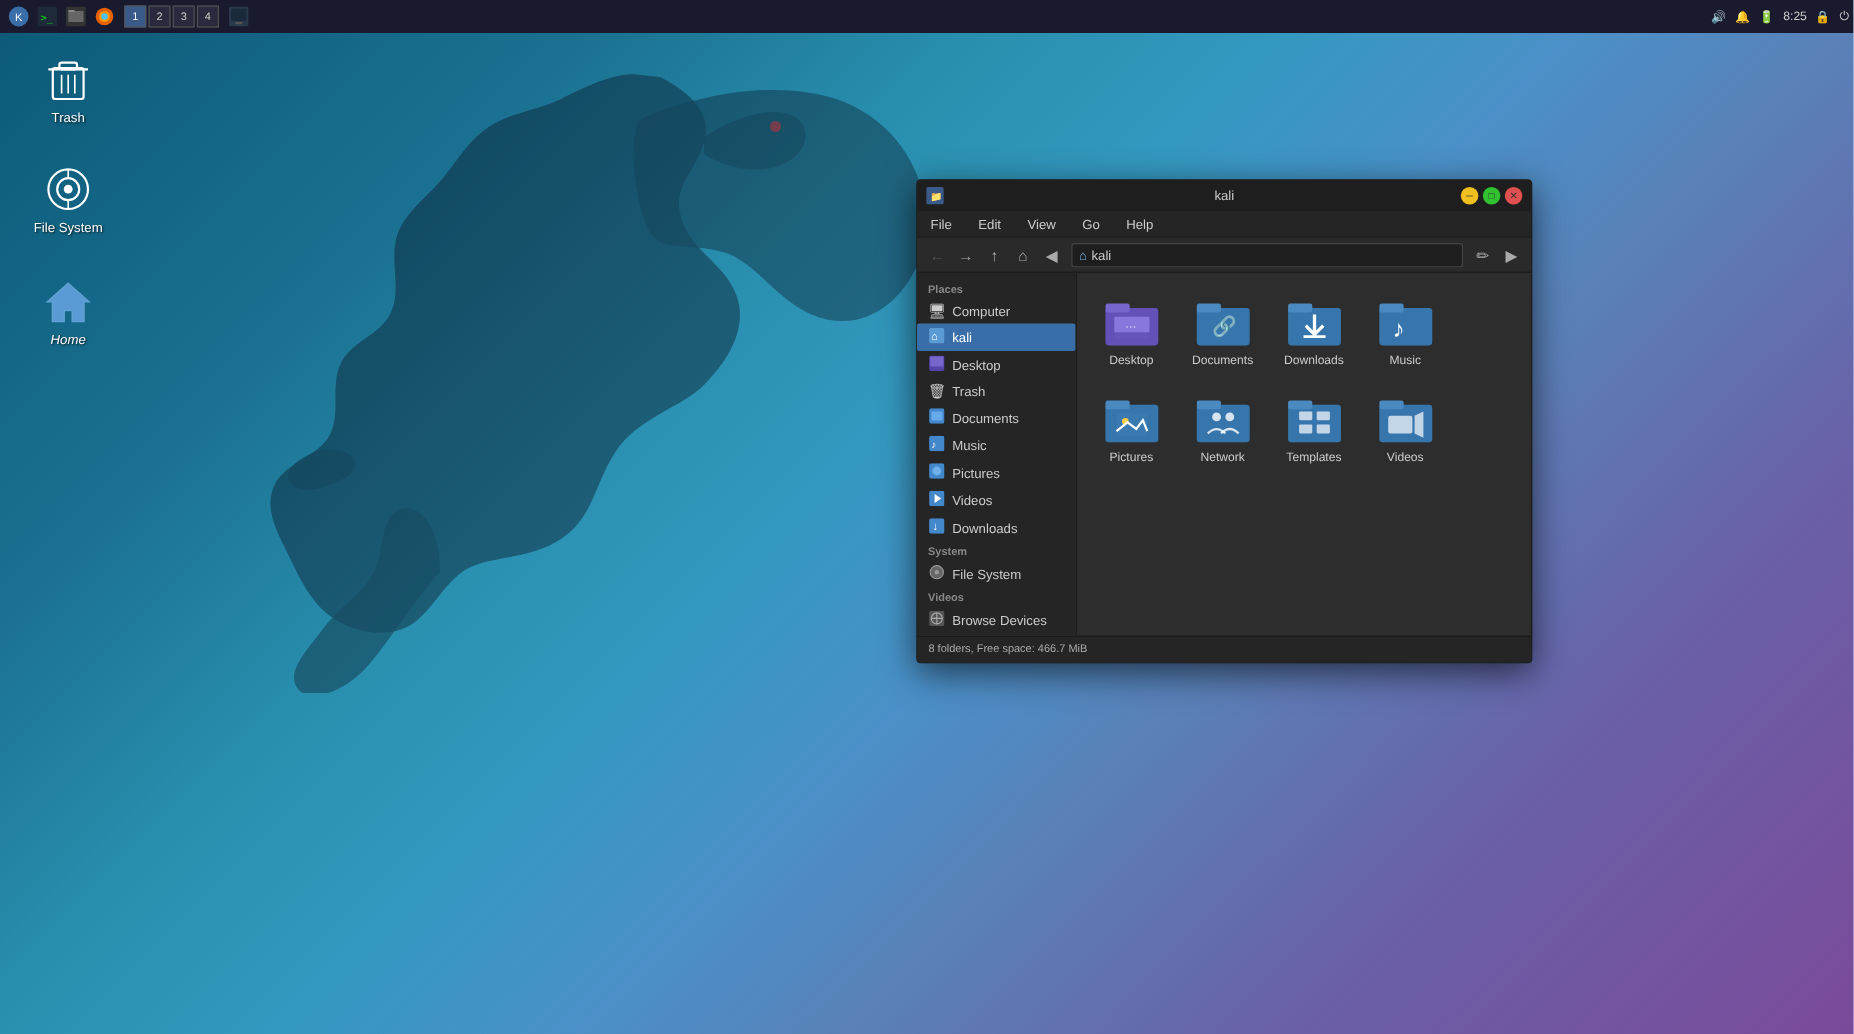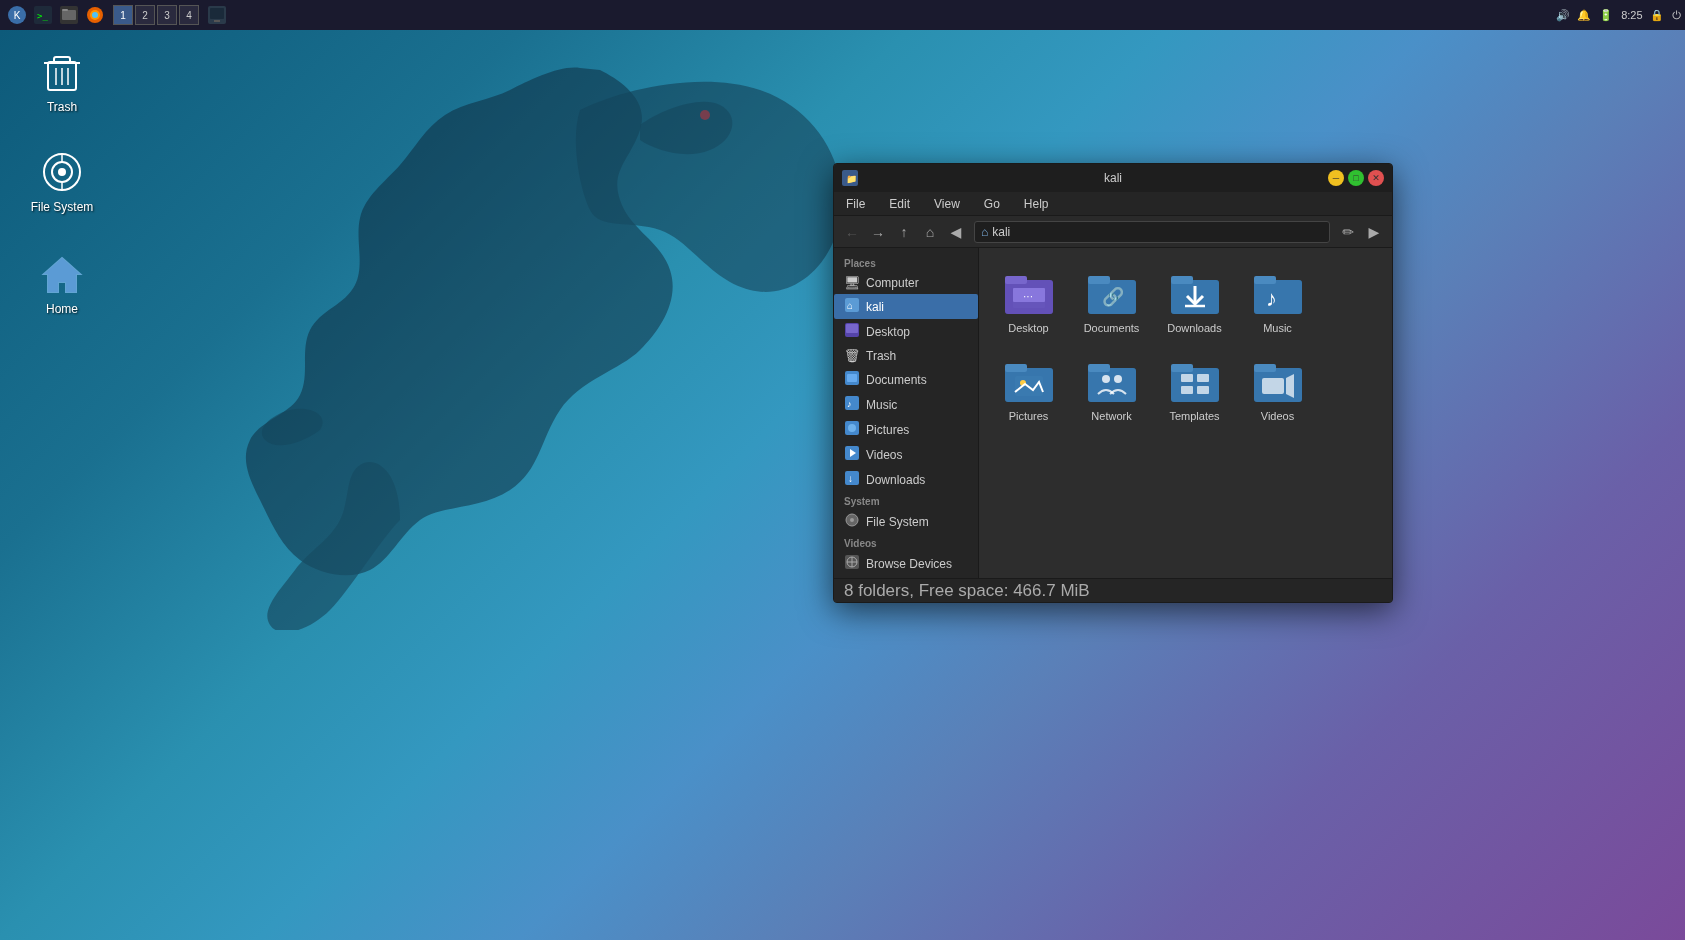--- a/index.html
+++ b/index.html
@@ -268,21 +268,21 @@
 
     
     .fm-statusbar {
       height: 24px;
       background: #252525;
       border-top: 1px solid #1a1a1a;
       display: flex;
       align-items: center;
       padding: 0 10px;
       color: #aaa;
-      font-size: 17px;
+      font-size: 10px;
     }
   </style>
 </head>
 <body>
 
 <div class="taskbar">
 
   <div class="taskbar-icon">
     <svg width="20" height="20" viewBox="0 0 20 20">
       <circle cx="10" cy="10" r="9" fill="#3a6ea8"></circle>
@@ -374,21 +374,21 @@
       <circle cx="22" cy="22" r="18" fill="none" stroke="white" stroke-width="2"></circle>
       <circle cx="22" cy="22" r="10" fill="none" stroke="white" stroke-width="2"></circle>
       <circle cx="22" cy="22" r="4" fill="white"></circle>
       <line x1="22" y1="4" x2="22" y2="12" stroke="white" stroke-width="1.5"></line>
       <line x1="22" y1="32" x2="22" y2="40" stroke="white" stroke-width="1.5"></line>
     </svg>
   </div>
   <span class="icon-label">File System</span>
 </div>
 
-<div class="desktop-icon" style="position:absolute;top:250px;left:22px;">
+<div class="desktop-icon" style="position:absolute;top:250px;left:22px;font-style:italic;">
   <div class="icon-img">
     <svg width="44" height="44" viewBox="0 0 44 44">
       <polygon points="22,6 40,22 36,22 36,40 26,40 26,30 18,30 18,40 8,40 8,22 4,22" fill="none" stroke="#6aacdc" stroke-width="2" opacity="0.9"></polygon>
       <polygon points="22,6 40,22 36,22 36,40 26,40 26,30 18,30 18,40 8,40 8,22 4,22" fill="#5b9bd5"></polygon>
     </svg>
   </div>
   <span class="icon-label">Home</span>
 </div>
 
 <div class="file-manager">

